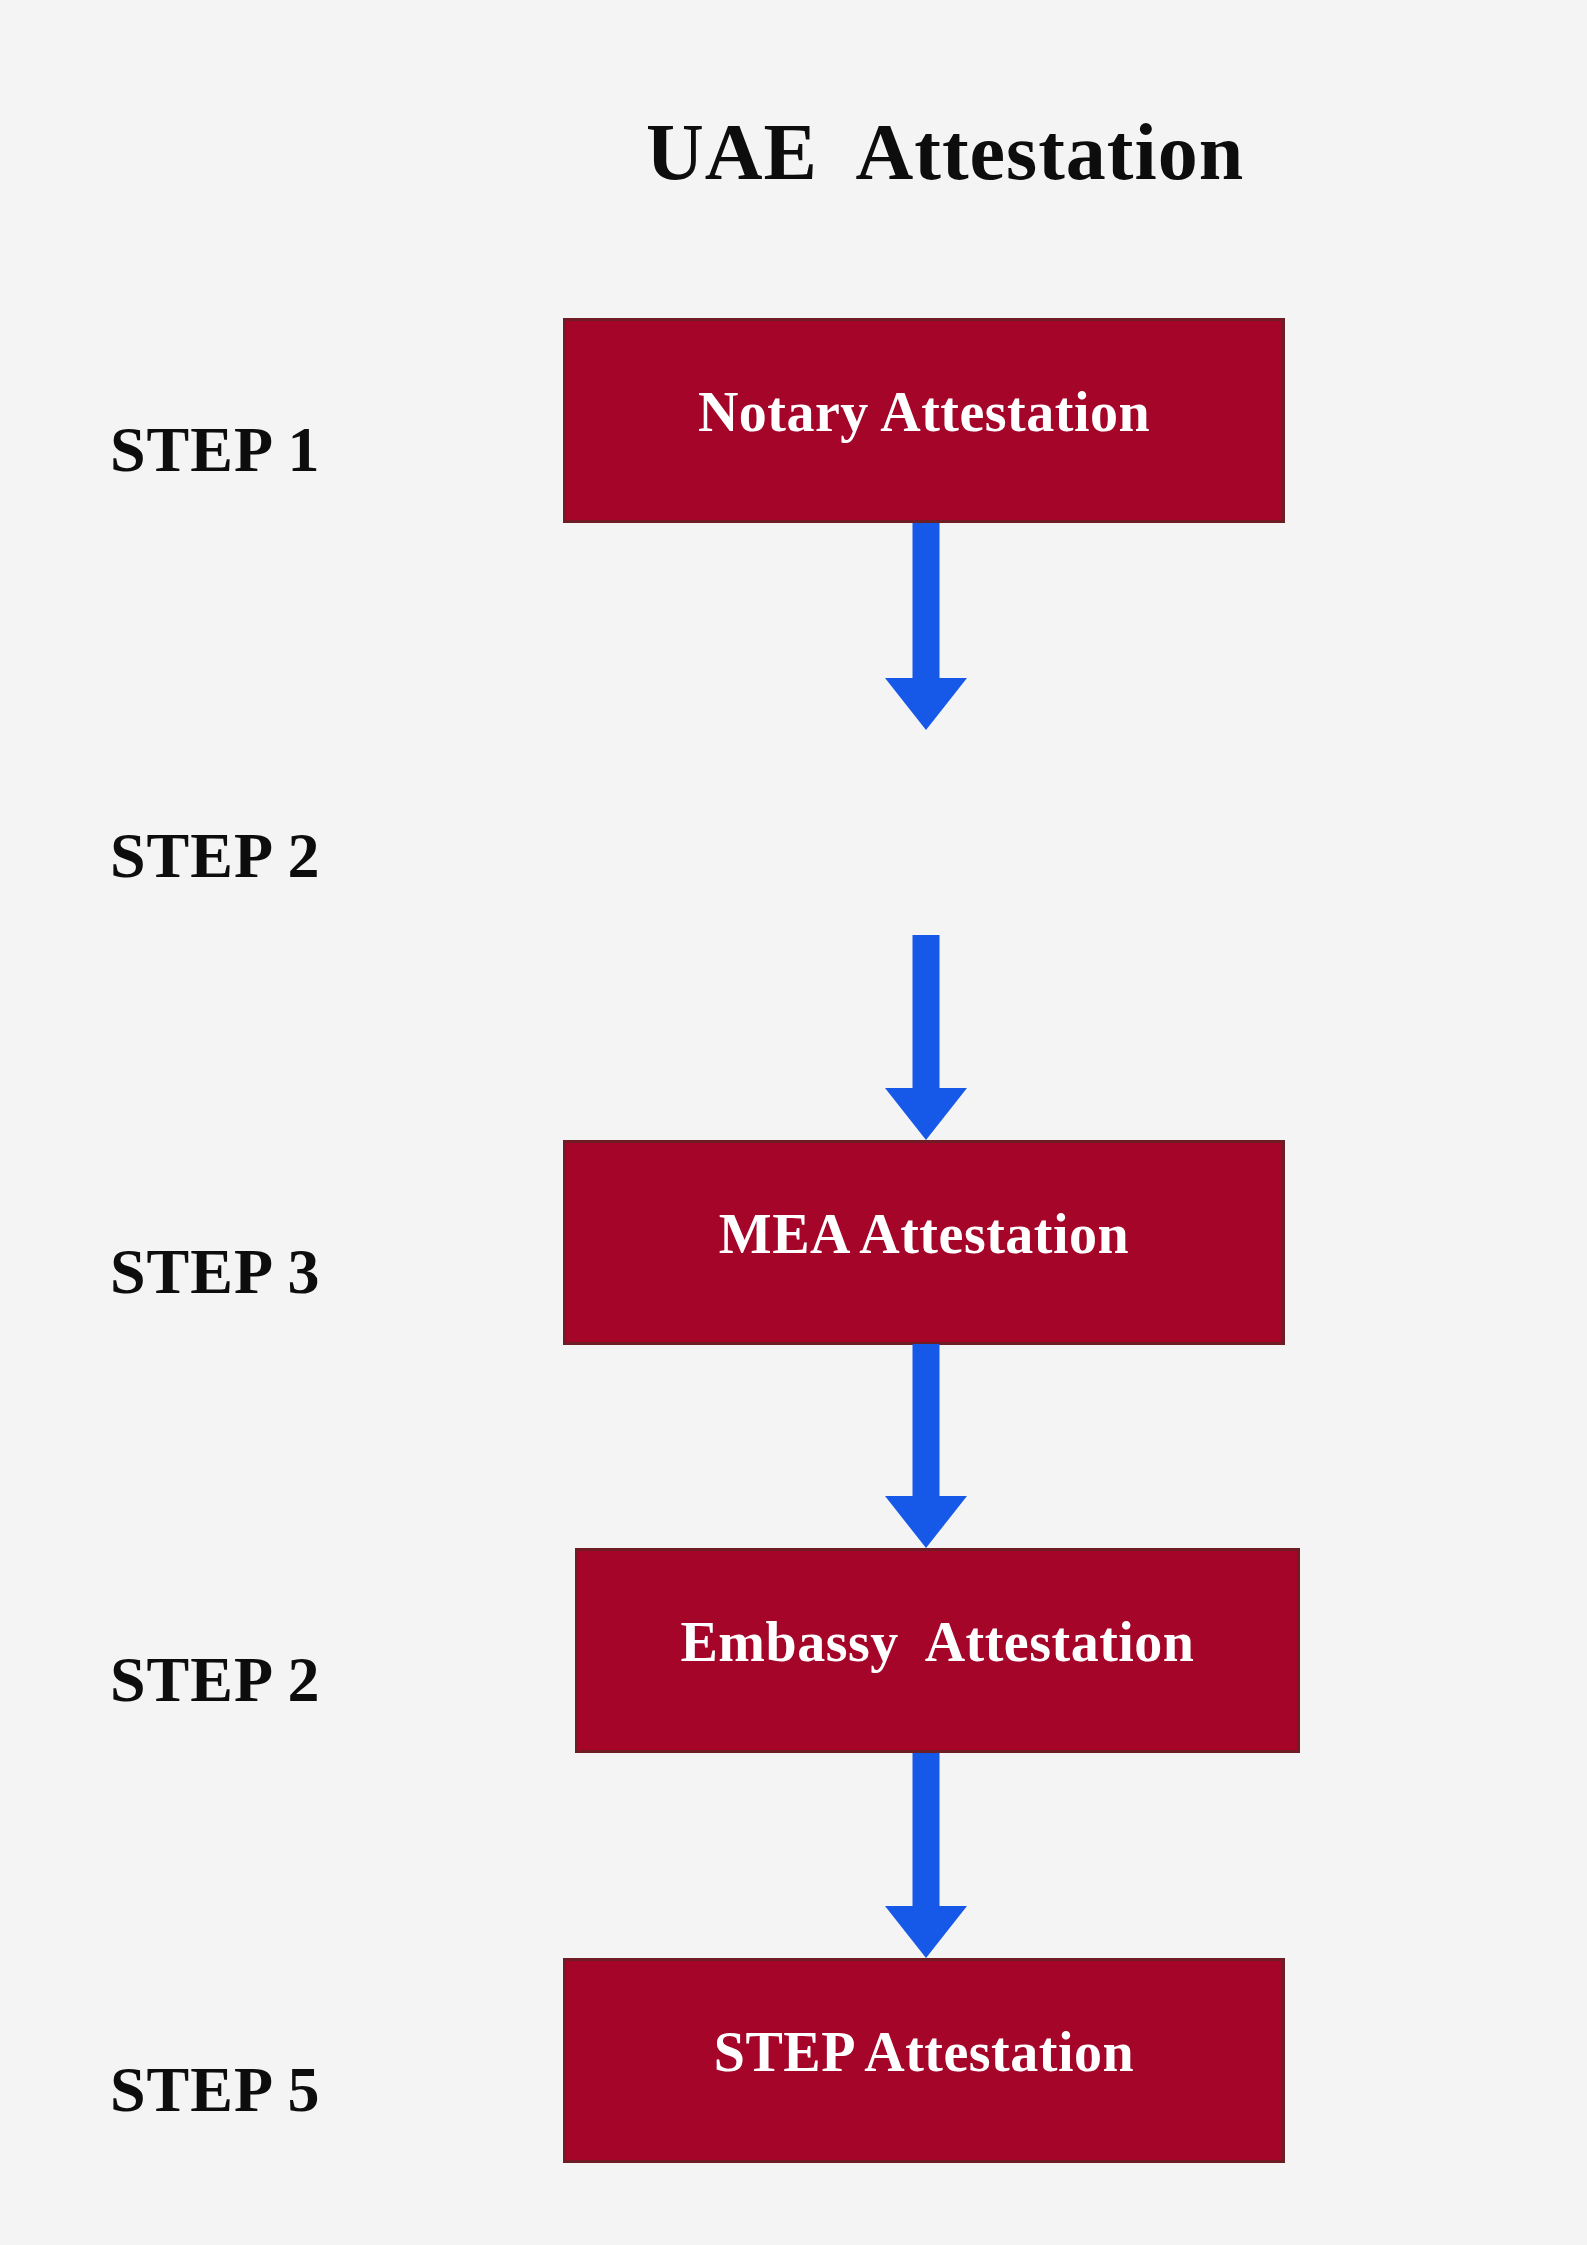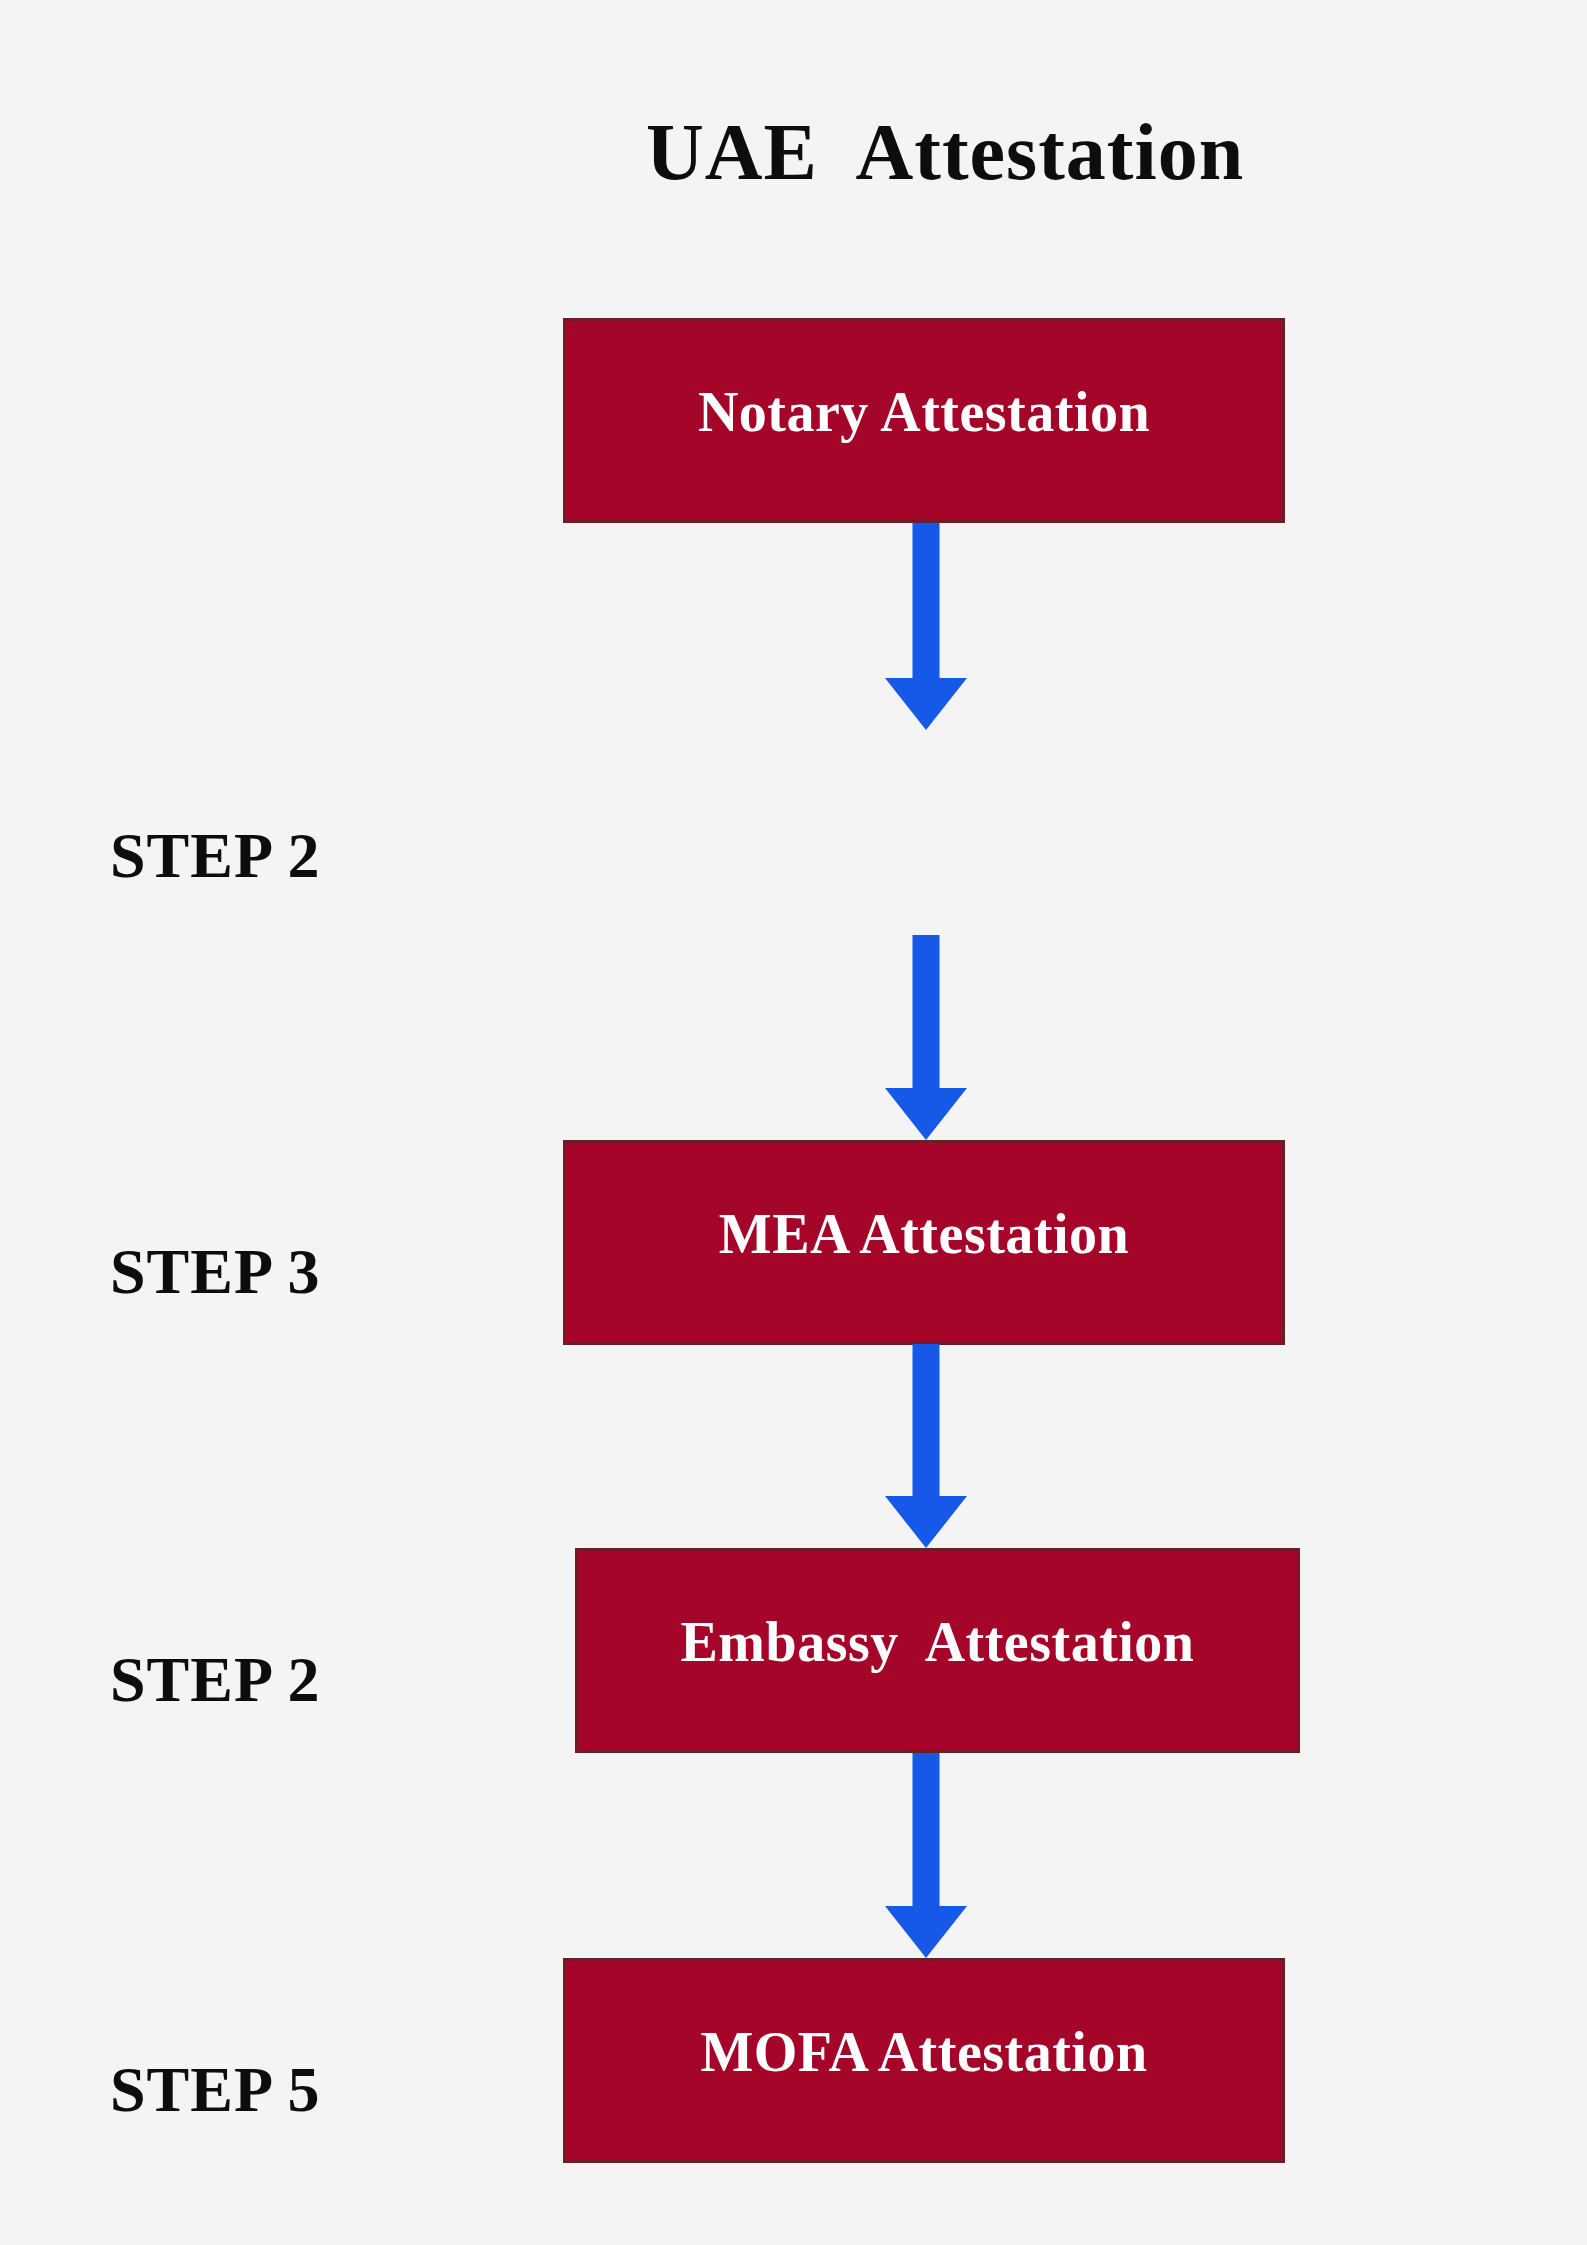--- a/index.html
+++ b/index.html
@@ -60,20 +60,21 @@
   }
   .arrow rect,.arrow polygon{fill:currentColor;}
 </style>
 </head>
 <body>
 
 <div class="canvas">
 
   <h1 class="title">UAE  Attestation</h1>
 
+  <div class="step-label" style="top:418px">STEP 1</div>
   <div class="box" style="top:318px">
     <span class="box-text">Notary Attestation</span>
   </div>
   <svg class="arrow" style="top:523px;height:207px" viewBox="0 0 82 207" preserveAspectRatio="none">
     <rect x="27.5" y="0" width="27" height="158"></rect>
     <polygon points="0,155 82,155 41,207"></polygon>
   </svg>
 
   <div class="step-label" style="top:824px">STEP 2</div>
   <svg class="arrow" style="top:935px;height:205px" viewBox="0 0 82 205" preserveAspectRatio="none">
@@ -94,16 +95,16 @@
   <div class="box box--offset" style="top:1548px">
     <span class="box-text">Embassy  Attestation</span>
   </div>
   <svg class="arrow" style="top:1753px;height:205px" viewBox="0 0 82 205" preserveAspectRatio="none">
     <rect x="27.5" y="0" width="27" height="156"></rect>
     <polygon points="0,153 82,153 41,205"></polygon>
   </svg>
 
   <div class="step-label" style="top:2058px">STEP 5</div>
   <div class="box" style="top:1958px">
-    <span class="box-text">MOFA Attestation</span>
+    <span class="box-text">STEP Attestation</span>
   </div>
 
 </div>
 
 </body></html>

